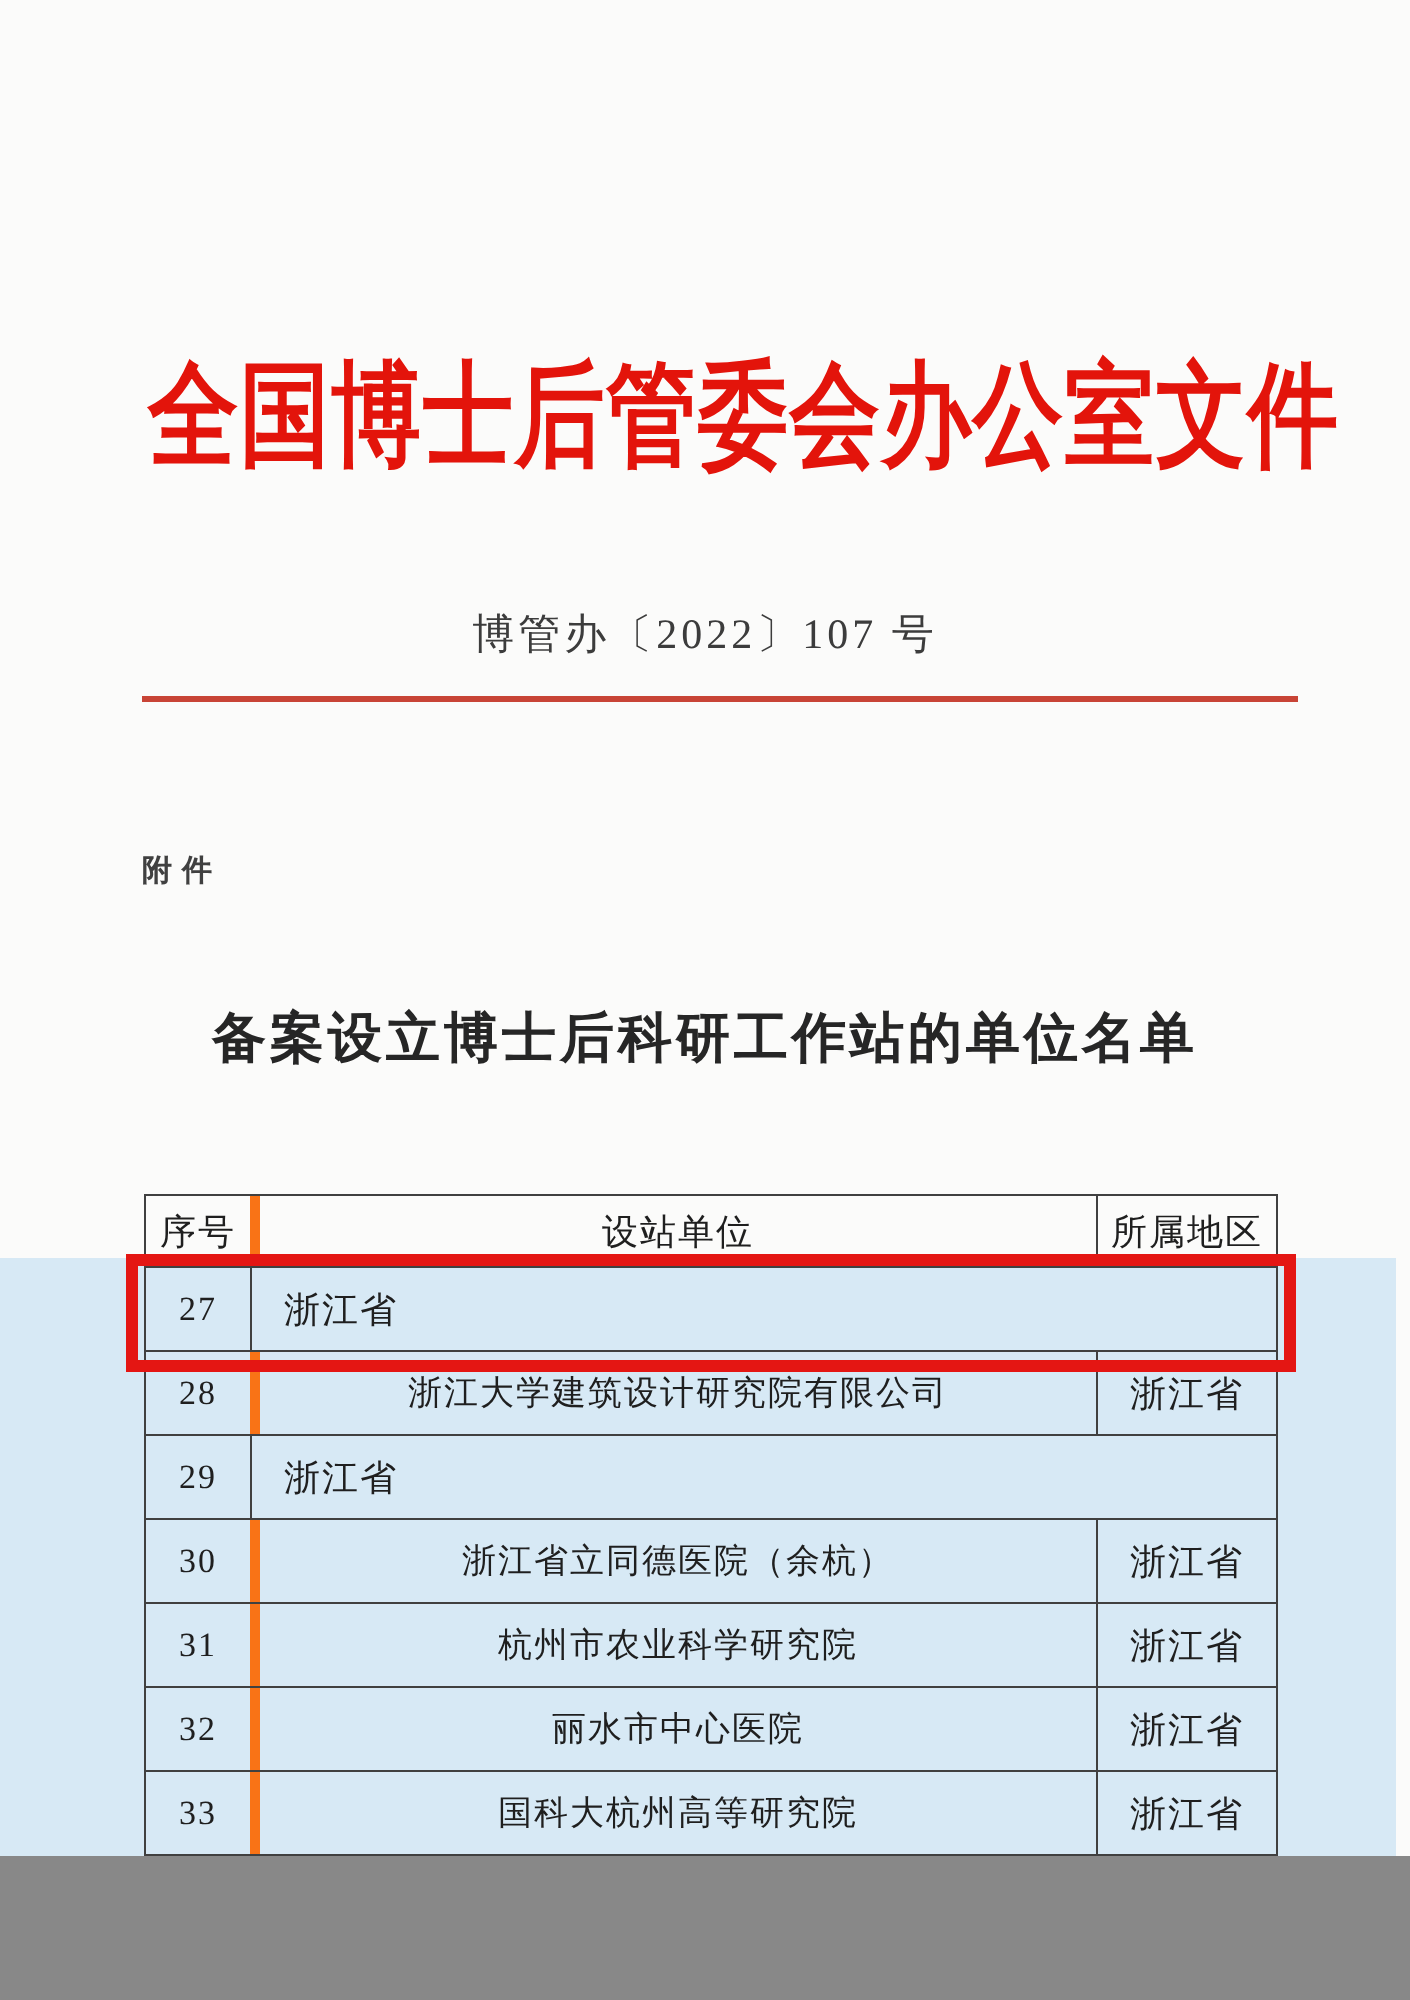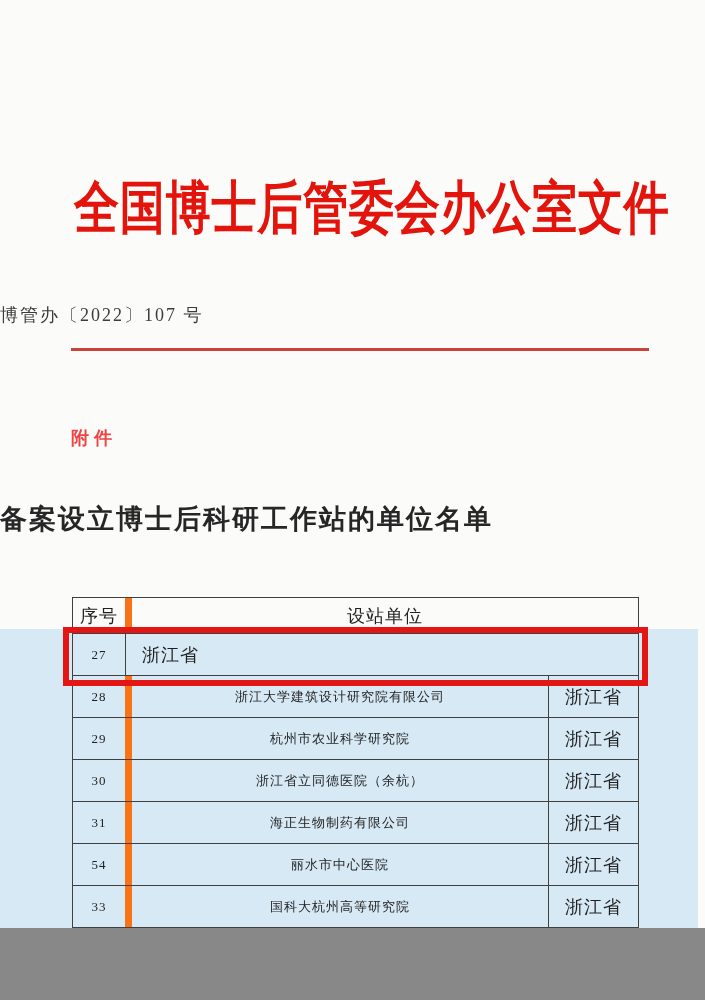--- a/index.html
+++ b/index.html
@@ -23,57 +23,58 @@
     text-align:center;
     font-size:57px;font-weight:bold;
     color:#e3140b;
     transform:scaleX(0.79);
     transform-origin:center;
     white-space:nowrap;
     letter-spacing:1px;
   }
   .doc-number{
     position:absolute;top:303px;left:0;width:705px;
-    text-align:left;
-    font-size:18px;color:#3c3c3c;
+    text-align:center;
+    font-size:21px;color:#3c3c3c;
     letter-spacing:2px;
   }
   .red-rule{
     position:absolute;top:348px;left:71px;width:578px;height:3px;
     background:#c84436;
   }
   .attachment-label{
     position:absolute;top:426px;left:71px;
-    font-size:18px;font-weight:bold;color:#ef4444;
+    font-size:15px;font-weight:bold;color:#404040;
     letter-spacing:5px;
     text-align:right;
   }
   .table-title{
     position:absolute;top:501px;left:0;width:705px;
+    text-align:center;
     font-size:27px;font-weight:bold;color:#262626;
     letter-spacing:2px;
   }
   .doc-table{
     position:absolute;left:72px;top:597px;width:567px;
     border:1px solid #404040;
     box-sizing:border-box;
     background:transparent;
   }
   .trow{display:flex;align-items:center;height:41px;border-top:1px solid #404040;}
   .trow.header{height:35px;border-top:none;font-weight:normal;}
   .cell{
     text-align:center;
-    font-size:13px;
+    font-size:17px;
     letter-spacing:1px;
     overflow:hidden;white-space:nowrap;
     align-self:stretch;
     display:flex;align-items:center;justify-content:center;
   }
   .c-no{width:52px;}
-  .c-unit{flex:1;border-left:7px solid #f97316;}
+  .c-unit{flex:1;border-left:5px solid #f97316;}
   .c-region{width:89px;border-left:1px solid #404040;font-size:18px;}
   .trow.header .cell{font-size:18px;}
   .highlight-box{
     position:absolute;left:63px;top:627px;width:585px;height:59px;
     box-sizing:border-box;
     border:6px solid #e41613;
     pointer-events:none;
   }
 </style>
 </head>
@@ -90,54 +91,54 @@
   <div class="red-rule"></div>
 
   <div class="attachment-label">附件</div>
 
   <div class="table-title">备案设立博士后科研工作站的单位名单</div>
 
   <div class="doc-table">
     <div class="trow header">
       <div class="cell c-no">序号</div>
       <div class="cell c-unit">设站单位</div>
+      <div class="cell c-region">所属地区</div>
     </div>
 
     <div id="rows-container">
       <div class="trow">
         <div class="cell c-no">27</div>
         <div class="cell c-region">浙江省</div>
       </div>
 
       <div class="trow">
         <div class="cell c-no">28</div>
         <div class="cell c-unit">浙江大学建筑设计研究院有限公司</div>
         <div class="cell c-region">浙江省</div>
       </div>
 
       <div class="trow">
         <div class="cell c-no">29</div>
-        <div class="cell c-unit">杭州市农业科学研究院</div>
         <div class="cell c-region">浙江省</div>
       </div>
 
       <div class="trow">
         <div class="cell c-no">30</div>
         <div class="cell c-unit">浙江省立同德医院（余杭）</div>
         <div class="cell c-region">浙江省</div>
       </div>
 
       <div class="trow">
         <div class="cell c-no">31</div>
-        <div class="cell c-unit">海正生物制药有限公司</div>
+        <div class="cell c-unit">杭州市农业科学研究院</div>
         <div class="cell c-region">浙江省</div>
       </div>
 
       <div class="trow">
-        <div class="cell c-no">54</div>
+        <div class="cell c-no">32</div>
         <div class="cell c-unit">丽水市中心医院</div>
         <div class="cell c-region">浙江省</div>
       </div>
 
       <div class="trow">
         <div class="cell c-no">33</div>
         <div class="cell c-unit">国科大杭州高等研究院</div>
         <div class="cell c-region">浙江省</div>
       </div>
 

